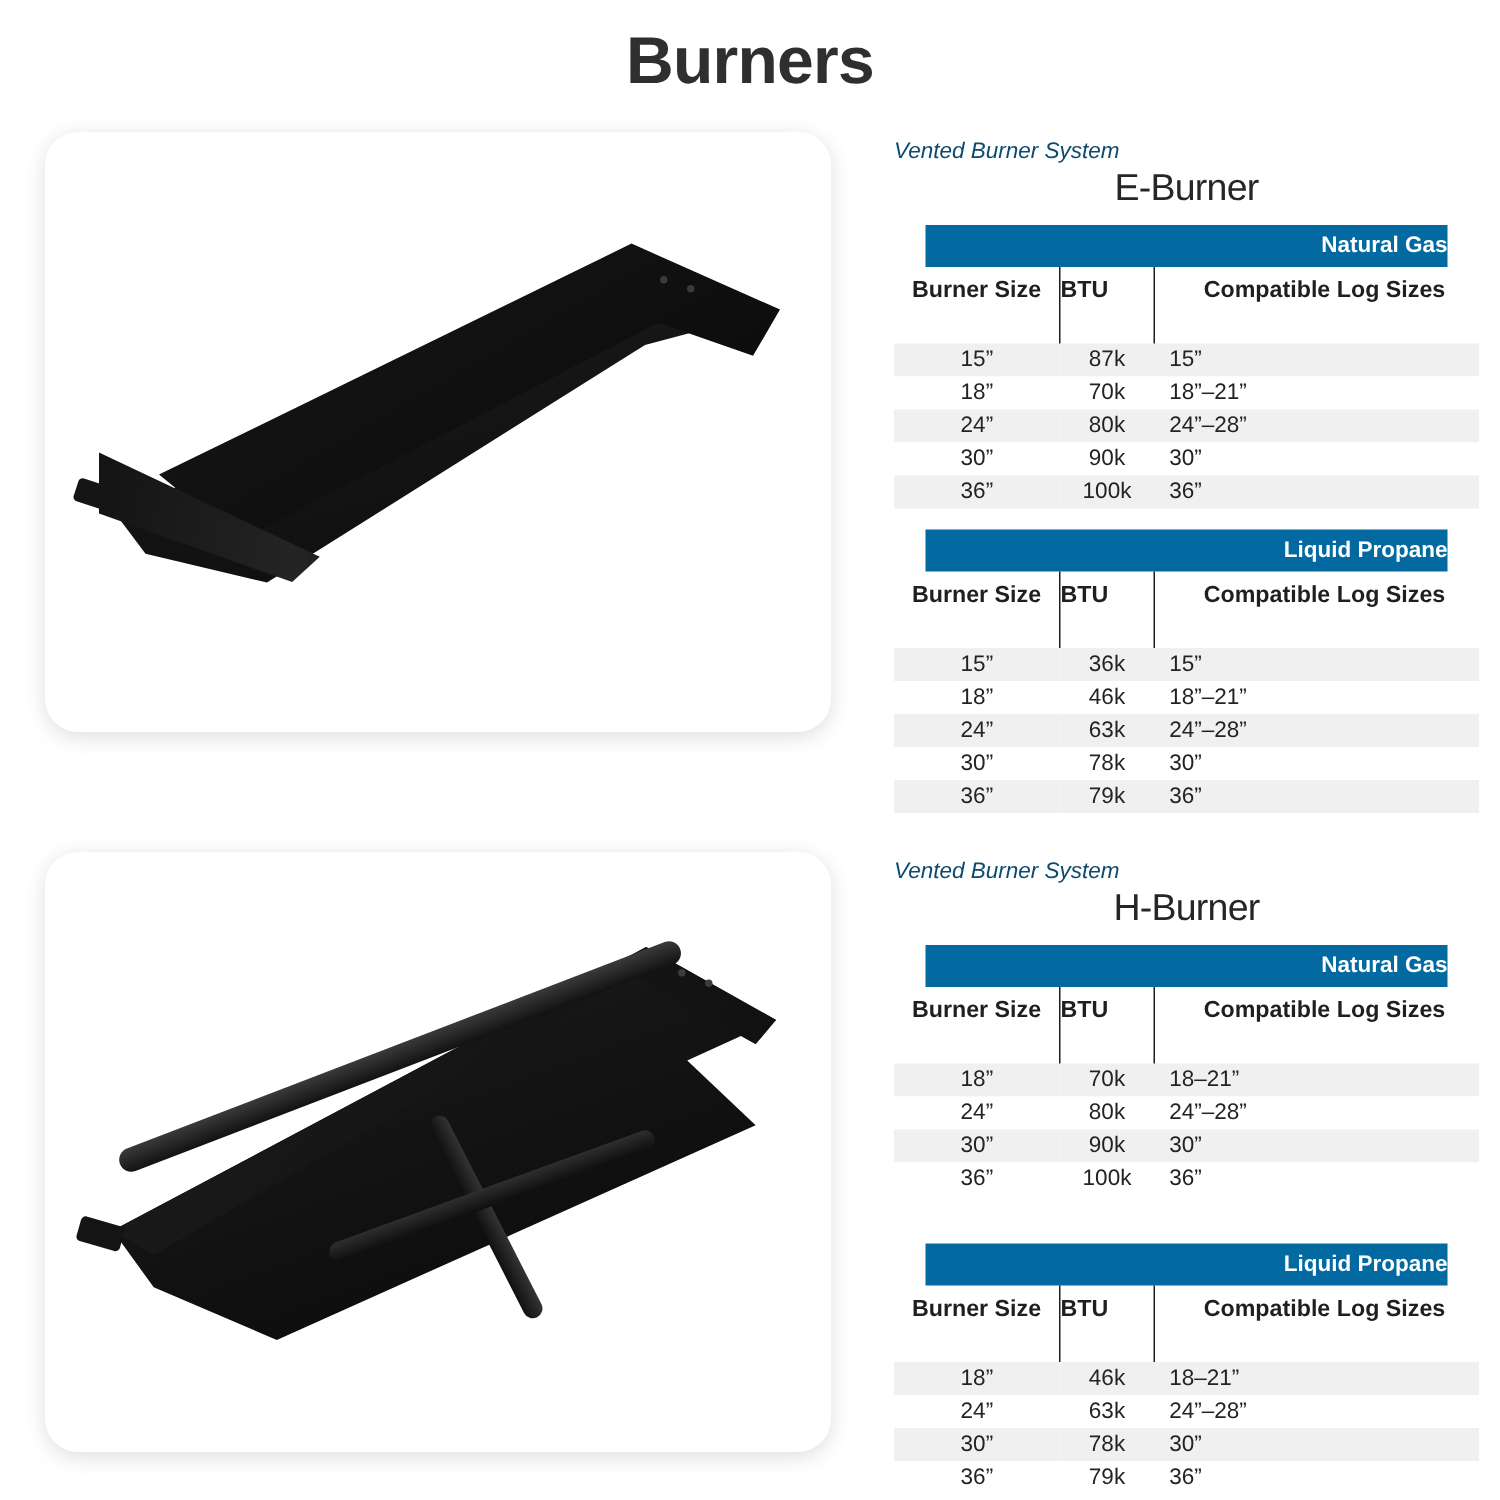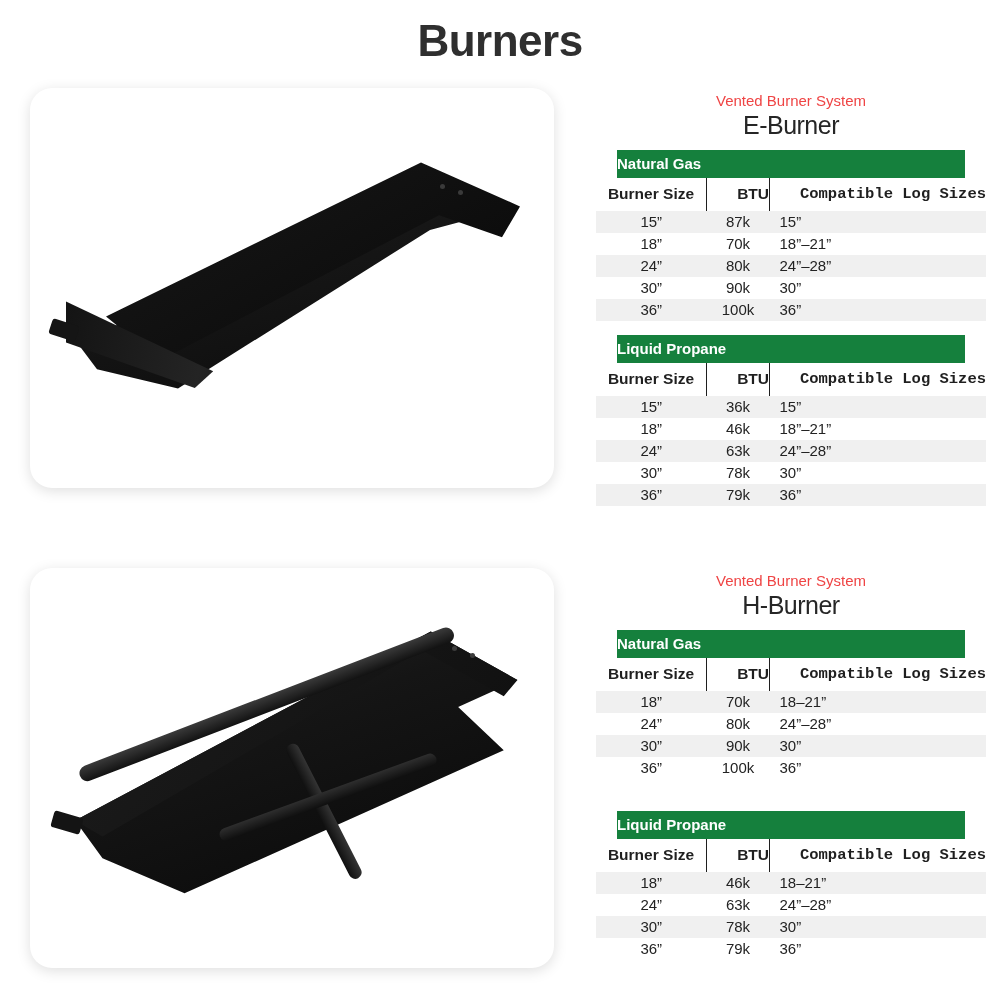--- a/index.html
+++ b/index.html
@@ -168,60 +168,61 @@
   .pan-h .h1 { left: 392px; top: 28px; }
   .pan-h .h2 { left: 410px; top: 35px; }
 
   
   .spec-panel {
     width: 390px;
     margin-left: 42px;
     flex: 0 0 auto;
   }
   .spec-sub {
-    text-align: center;
+    text-align: left;
     font-size: 15px;
-    color: #ef4444;
+    color: #0c4a6e;
     margin: 4px 0 2px 0;
+    font-style: italic;
   }
   .spec-title {
     text-align: center;
     font-size: 25px;
     font-weight: normal;
     color: #262626;
     margin: 0 0 10px 0;
     letter-spacing: -0.5px;
   }
   .fuel-bar {
-    background: #15803d;
+    background: #0369a1;
     color: #ffffff;
-    text-align: left;
+    text-align: right;
     font-size: 15px;
     font-weight: bold;
     padding: 5px 0 6px 0;
     margin: 0 0 0 0;
     width: 348px;
     margin-left: auto;
     margin-right: auto;
   }
   table.spec {
     width: 100%;
     border-collapse: collapse;
     font-size: 15px;
   }
   table.spec th {
     font-weight: bold;
     font-size: 15.5px;
     color: #1f1f1f;
-    padding: 7px 0 8px 0;
+    padding: 7px 0 26px 0;
     white-space: nowrap;
   }
   table.spec th.c-size { width: 110px; text-align: center; border-right: 1.6px solid #1f1f1f; }
-  table.spec th.c-btu  { width: 62px;  text-align: right; border-right: 1.6px solid #1f1f1f; }
-  table.spec th.c-logs { text-align: right; padding-left: 10px; font-family: Liberation Mono, monospace; }
+  table.spec th.c-btu  { width: 62px;  text-align: left; border-right: 1.6px solid #1f1f1f; }
+  table.spec th.c-logs { text-align: center; padding-left: 10px; }
   table.spec td {
     padding: 2px 0 3px 0;
     font-size: 15px;
     color: #232323;
   }
   table.spec td.c-size { text-align: center; }
   table.spec td.c-btu  { text-align: center; }
   table.spec td.c-logs { text-align: left; padding-left: 10px; }
   table.spec tbody tr:nth-child(odd) td { background: #f0f0f0; }
   table.spec tbody tr:nth-child(even) td { background: #ffffff; }

